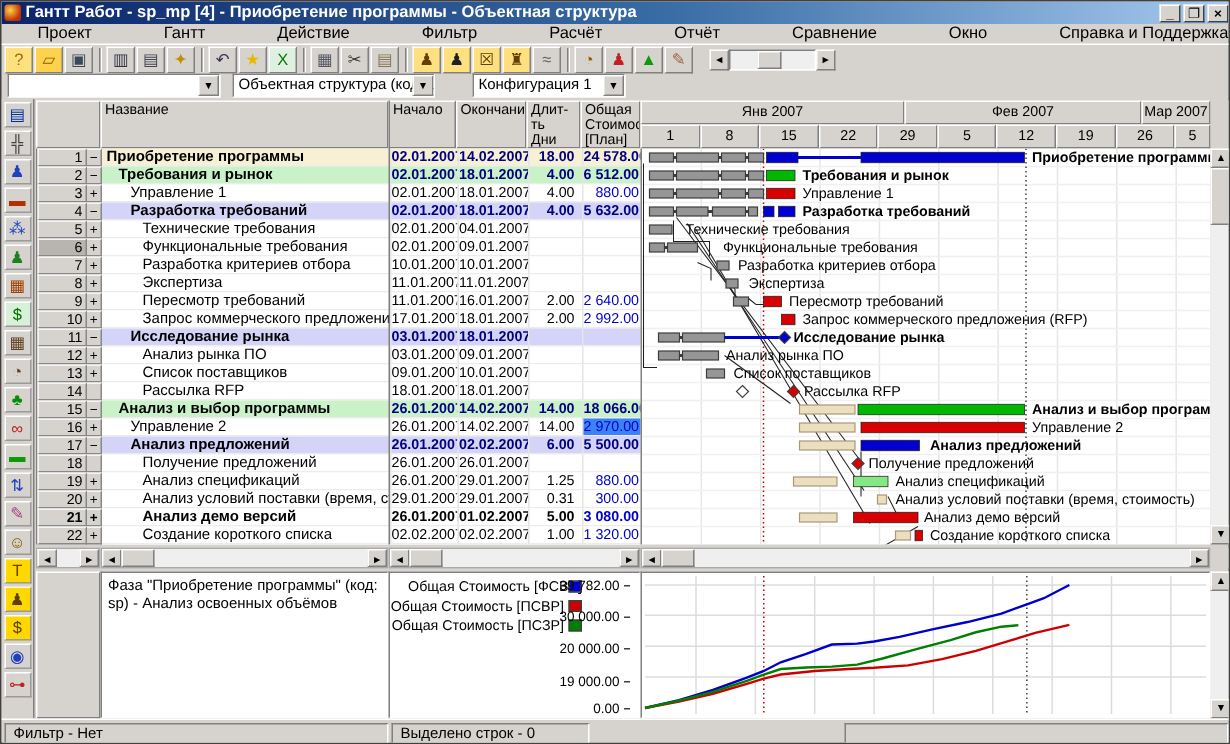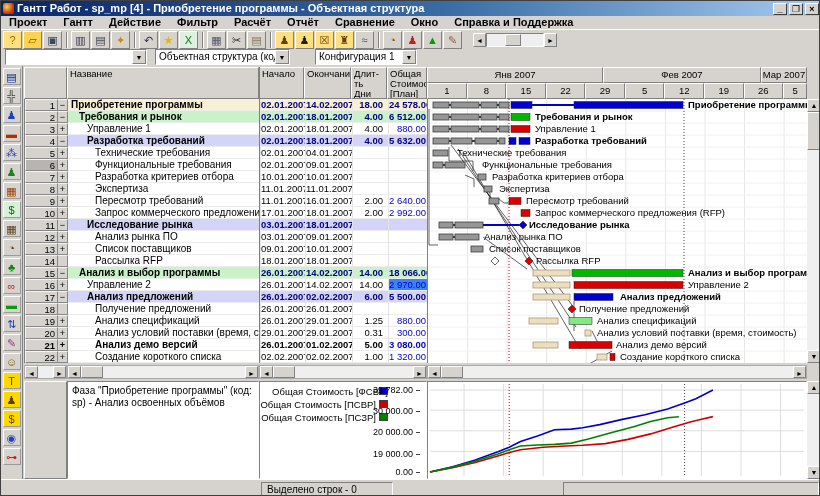--- a/index.html
+++ b/index.html
@@ -6,21 +6,21 @@
   *{box-sizing:border-box;font-family:"Liberation Sans","DejaVu Sans",sans-serif;}
   .app{position:relative;width:820px;height:496px;background:#d6d3ce;overflow:hidden;border:1px solid #404040;}
   .raised{border-top:1px solid #fff;border-left:1px solid #fff;border-right:1px solid #808080;border-bottom:1px solid #808080;}
 
   .titlebar{position:absolute;left:0;top:0;width:820px;height:15px;background:linear-gradient(90deg,#0a246a,#3a6ea5 55%,#a6caf0);color:#fff;font-size:11px;font-weight:bold;display:flex;align-items:center;padding:0 2px;}
   .appicon{width:11px;height:11px;margin-right:3px;background:radial-gradient(circle at 35% 35%,#ffd24d,#c03000 70%);border-radius:2px;flex:0 0 auto;}
   .titletext{flex:1;white-space:nowrap;overflow:hidden;line-height:15px;}
   .winbtn{width:14px;height:12px;background:#d6d3ce;color:#000;font-size:9px;line-height:10px;text-align:center;margin-left:2px;border-top:1px solid #fff;border-left:1px solid #fff;border-right:1px solid #404040;border-bottom:1px solid #404040;}
 
   .menubar{position:absolute;left:0;top:15px;width:820px;height:13px;display:flex;align-items:center;font-size:11px;}
-  .menuitem{padding:0 8px;line-height:13px;white-space:nowrap;font-weight:bold;}
+  .menuitem{padding:0 24px;line-height:13px;white-space:nowrap;}
 
   .toolbar{position:absolute;left:0;top:28px;width:820px;height:20px;display:flex;align-items:center;padding-left:2px;border-top:1px solid #fff;}
   .tbtn{width:19px;height:18px;margin:0 1px 0 0;font-size:11px;line-height:16px;text-align:center;background:#d6d3ce;border-top:1px solid #fff;border-left:1px solid #fff;border-right:1px solid #808080;border-bottom:1px solid #808080;overflow:hidden;}
   .tsep{width:2px;height:16px;margin:0 3px;border-left:1px solid #808080;border-right:1px solid #fff;}
   .tscroll{display:flex;align-items:center;margin-left:10px;}
   .tscroll .track{width:58px;height:14px;background:#efefef;border:1px solid;border-color:#808080 #fff #fff #808080;position:relative;}
   .tscroll .thumb{position:absolute;left:18px;top:0;width:16px;height:12px;background:#d6d3ce;border-top:1px solid #fff;border-left:1px solid #fff;border-right:1px solid #808080;border-bottom:1px solid #808080;}
   .sbtn{width:13px;height:14px;font-size:7px;line-height:13px;text-align:center;background:#d6d3ce;border-top:1px solid #fff;border-left:1px solid #fff;border-right:1px solid #808080;border-bottom:1px solid #808080;color:#000;}
 
   .comborow{position:absolute;left:0;top:48px;width:820px;height:17px;}
@@ -595,18 +595,19 @@
         <polyline points="2.0,90.0 24.6,85.7 47.3,80.5 69.9,73.9 81.2,70.4 92.5,67.7 115.1,65.3 137.8,64.0 154.7,63.2 177.4,61.6 200.0,57.4 222.6,51.9 245.3,45.1 262.2,39.9 273.5,37.2 284.9,34.6" fill="none" stroke="#cc0000" stroke-width="1.6"></polyline>
         <polyline points="2.0,90.0 24.6,85.1 47.3,79.3 69.9,71.9 81.2,67.7 92.5,64.0 109.5,63.0 126.5,62.4 143.4,61.1 160.4,57.0 183.0,50.8 205.7,44.7 222.6,39.5 239.6,35.8 250.9,34.8" fill="none" stroke="#008000" stroke-width="1.6"></polyline>
       </svg>
   </div>
   <div class="vscroll" style="top:380px;height:98px;">
     <div class="vsbtn">▲</div>
     <div class="vsbtn" style="position:absolute;bottom:0;">▼</div>
   </div>
 
   <div class="statusbar">
+    <div class="spanel" style="left:2px;width:256px;">Фильтр  -  Нет</div>
     <div class="spanel" style="left:260px;width:132px;">Выделено строк  -  0</div>
     <div class="spanel" style="left:562px;width:256px;"></div>
   </div>
 
 <div class="datesborder"></div>
   </div>
 
 </body></html>

